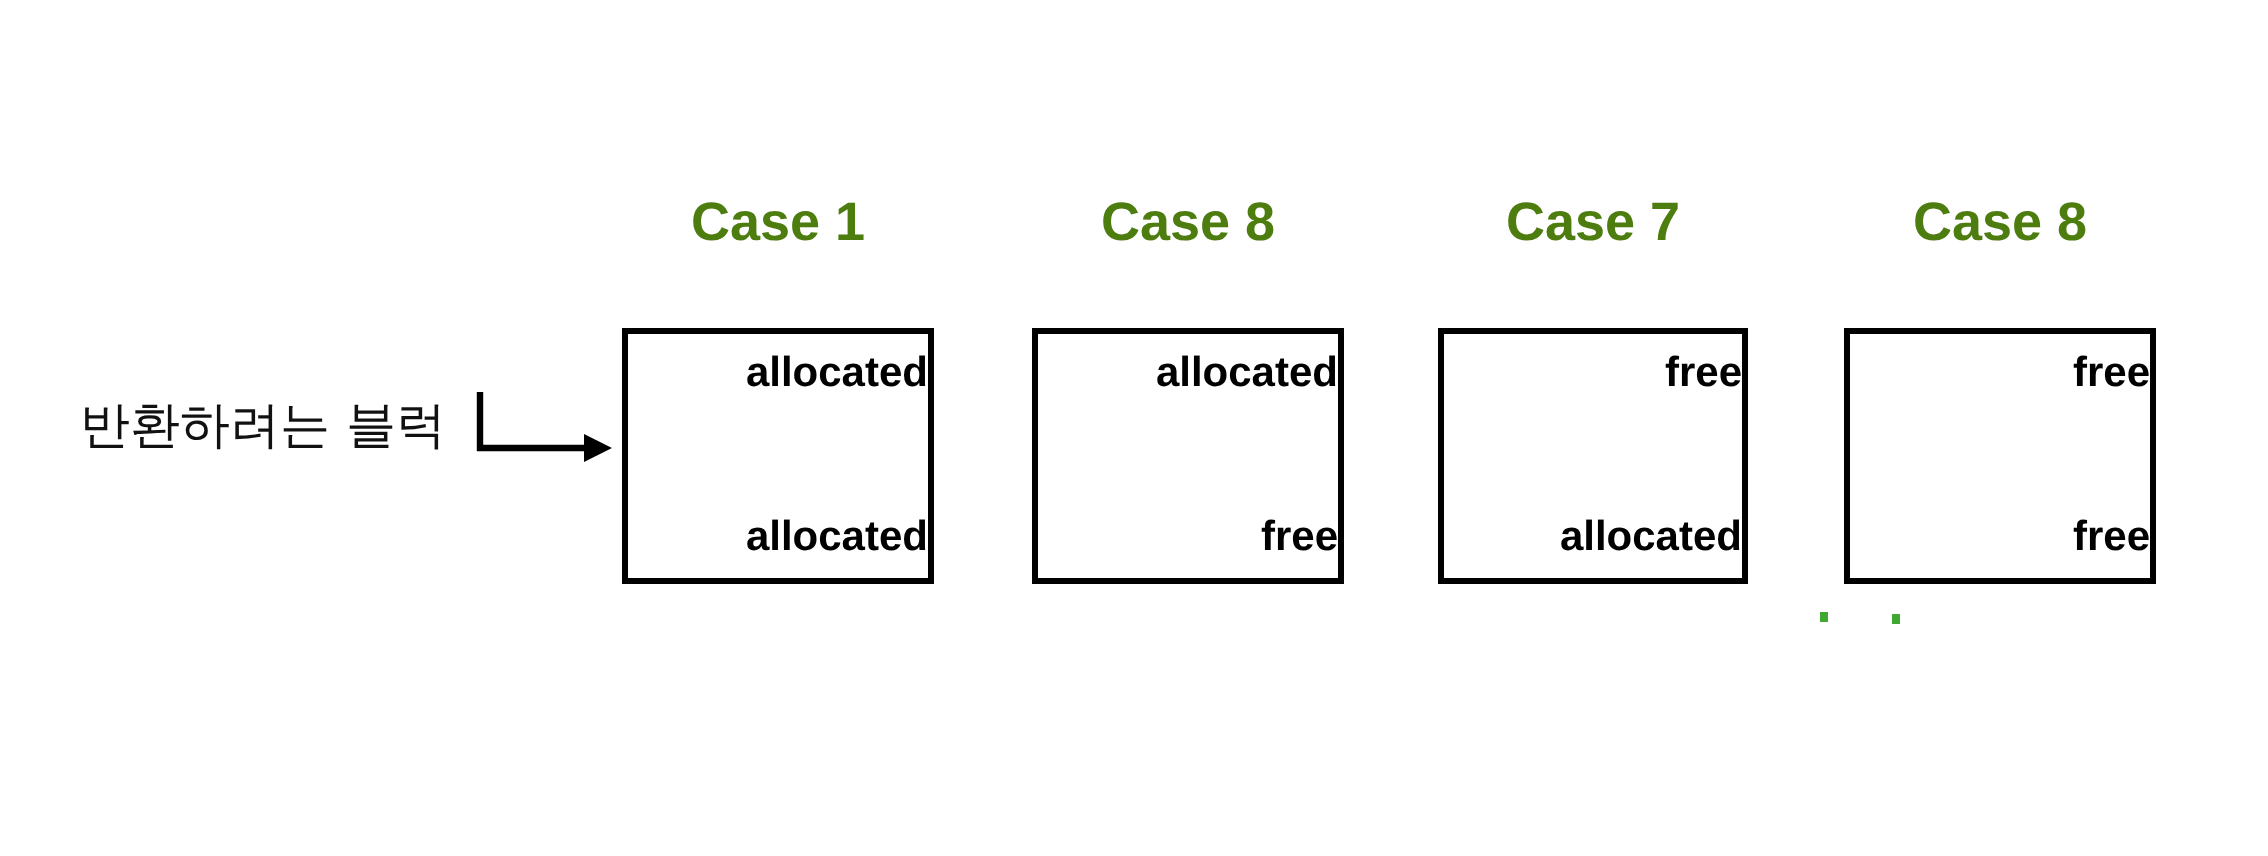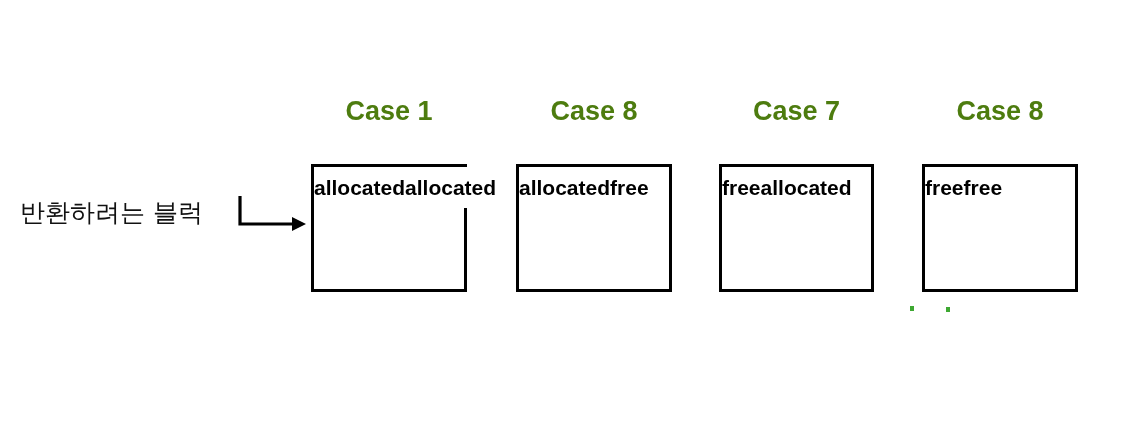--- a/index.html
+++ b/index.html
@@ -33,20 +33,22 @@
     white-space: nowrap;
   }
 
   
   .block {
     position: absolute;
     box-sizing: border-box;
     border: 3px solid #000000;
     background: #ffffff;
     display: flex;
+    flex-direction: column;
+    align-items: flex-end;
   }
   .block-row {
     box-sizing: border-box;
     display: flex;
     align-items: center;
     justify-content: center;
     font-family: "Liberation Sans", "DejaVu Sans", sans-serif;
     font-weight: bold;
     font-size: 21px;
     color: #000000;
@@ -93,21 +95,21 @@
     width: 4px;
     height: 5px;
     background: #3ea832;
   }
 </style>
 </head>
 <body>
 
 <div id="canvas">
 
-  <div class="annotation-label" style="left:20px; top:200px;">반환하려는 블럭</div>
+  <div class="annotation-label" style="left:40px; top:200px;">반환하려는 블럭</div>
 
   <svg class="annotation-arrow" viewBox="0 0 80 48">
     <path d="M 8 4 L 8 32 L 62 32" fill="none" stroke="#000000" stroke-width="3.2" stroke-linecap="butt" stroke-linejoin="miter"></path>
     <polygon points="60,25 74,32 60,39" fill="#000000"></polygon>
   </svg>
 
   <div class="case-title" style="left:311px; top:98px; width:156px;">Case 1</div>
   <div class="block" style="left:311px; top:164px; width:156px; height:128px;">
     <div class="block-row row-top">allocated</div>
     <div class="block-row row-middle"></div>

